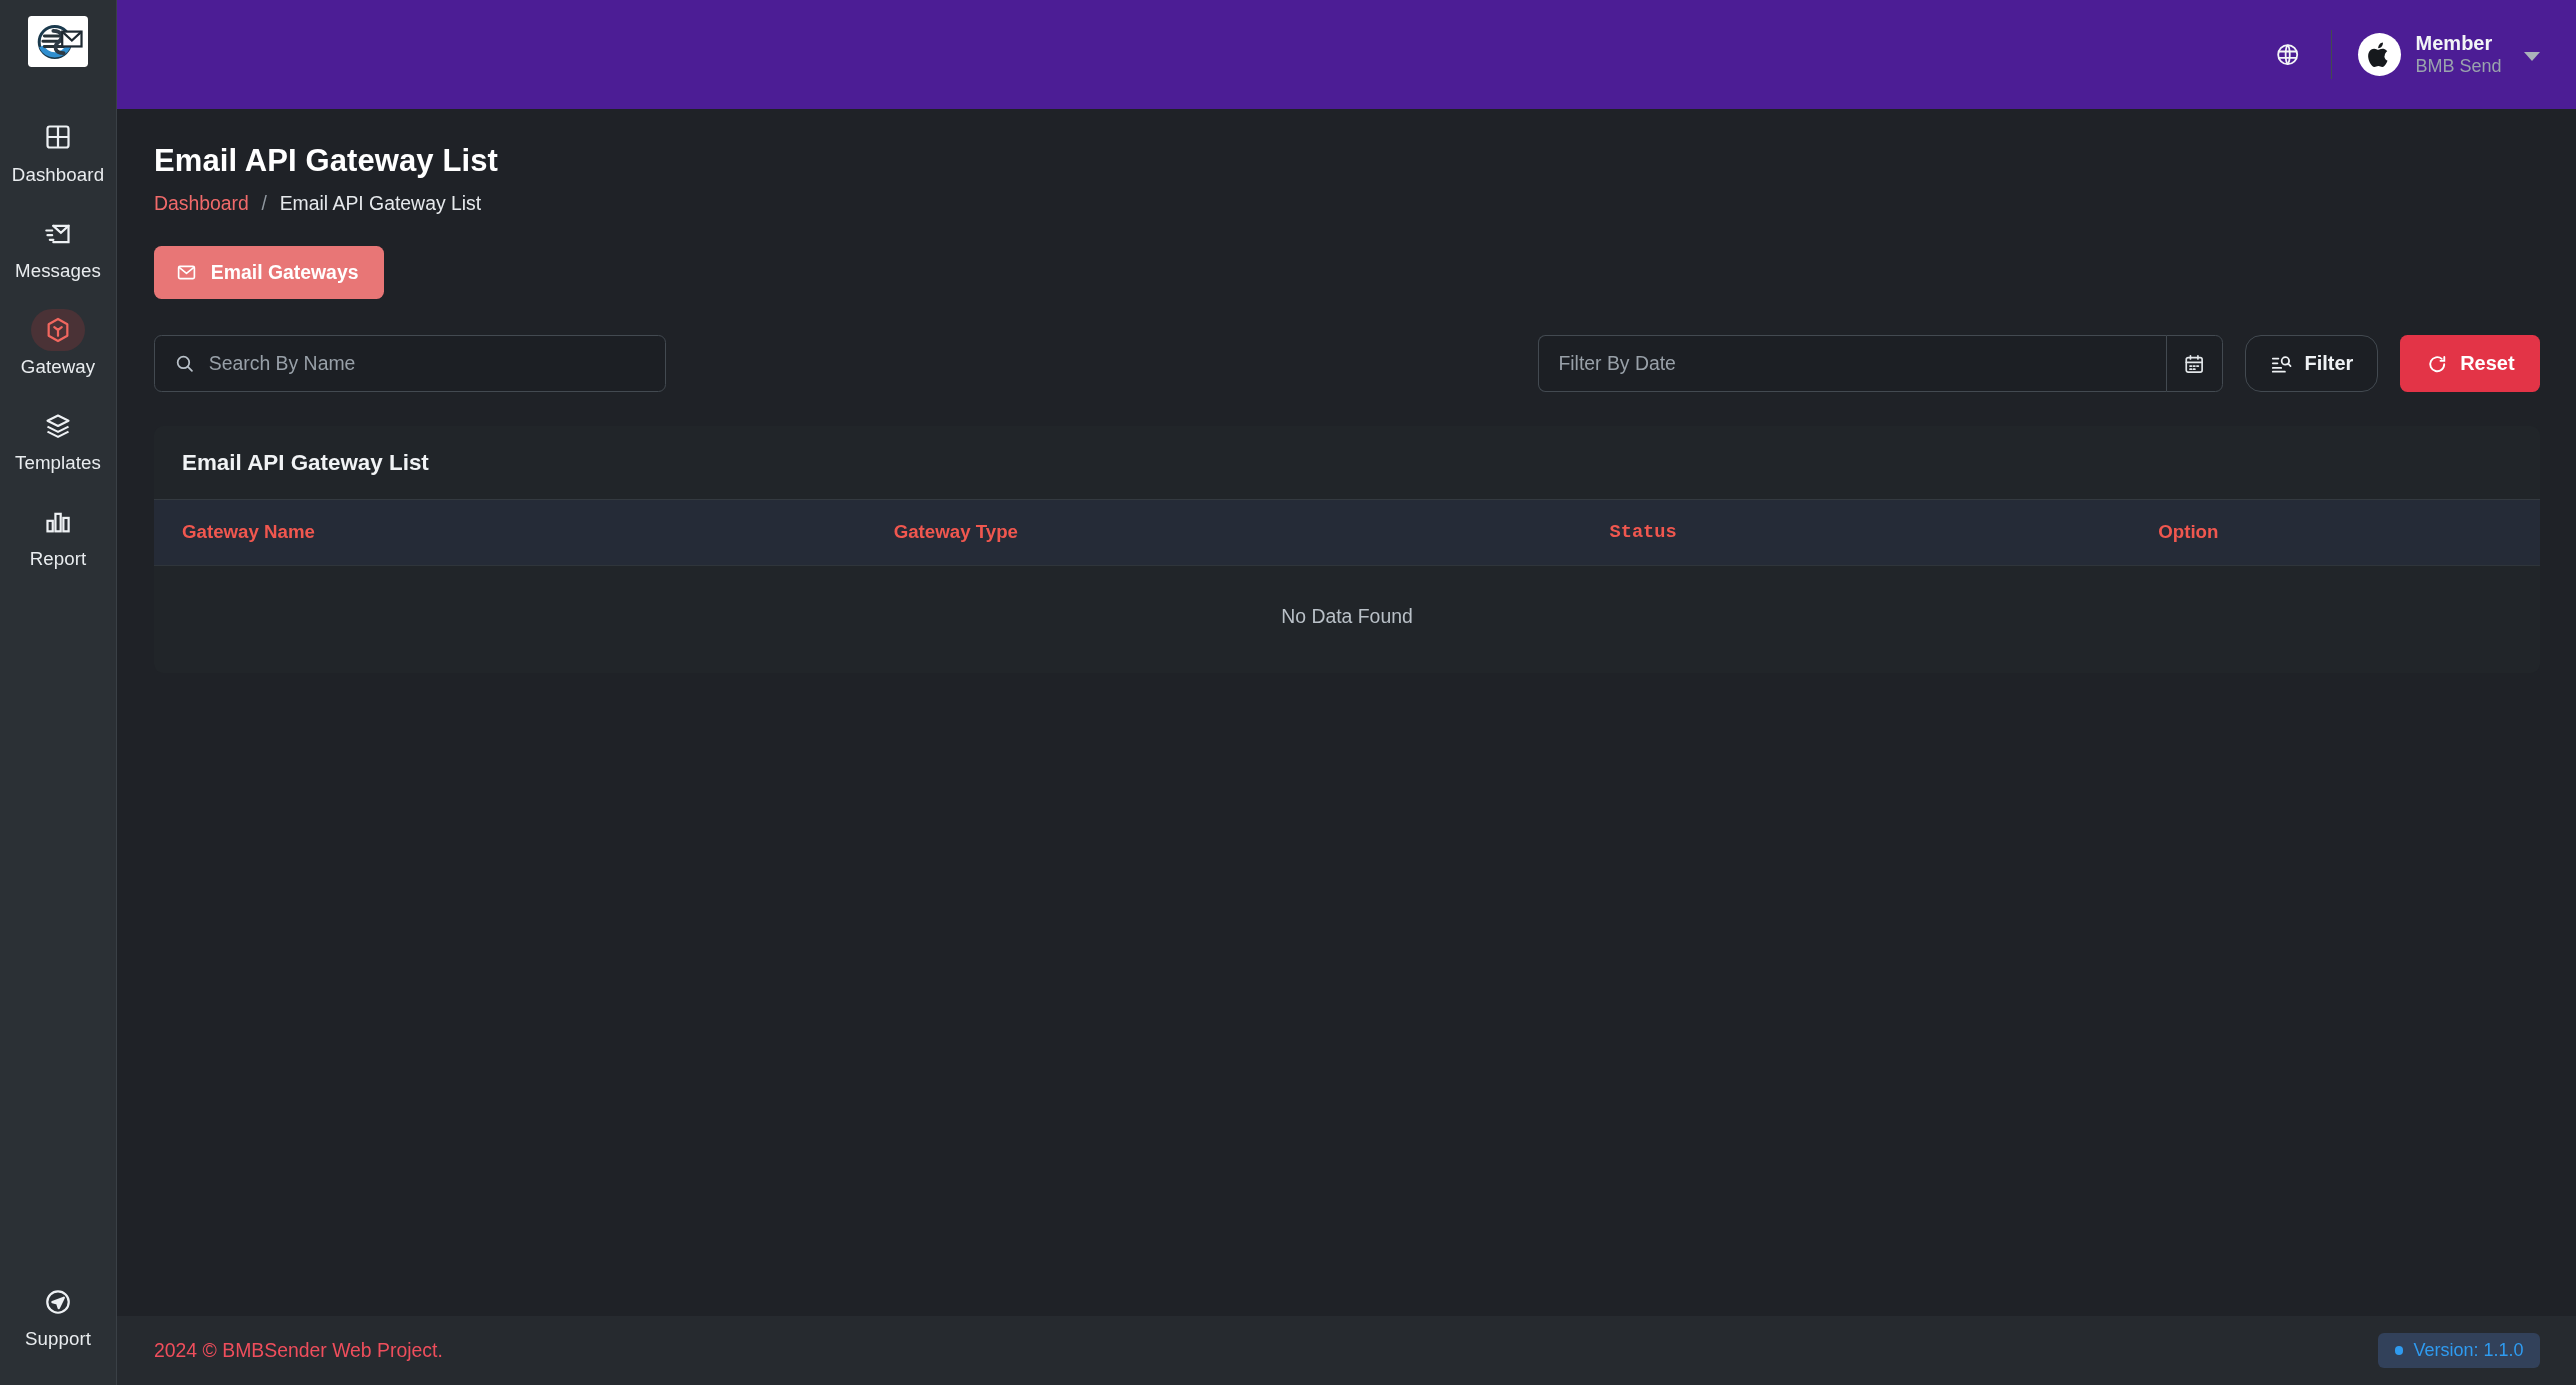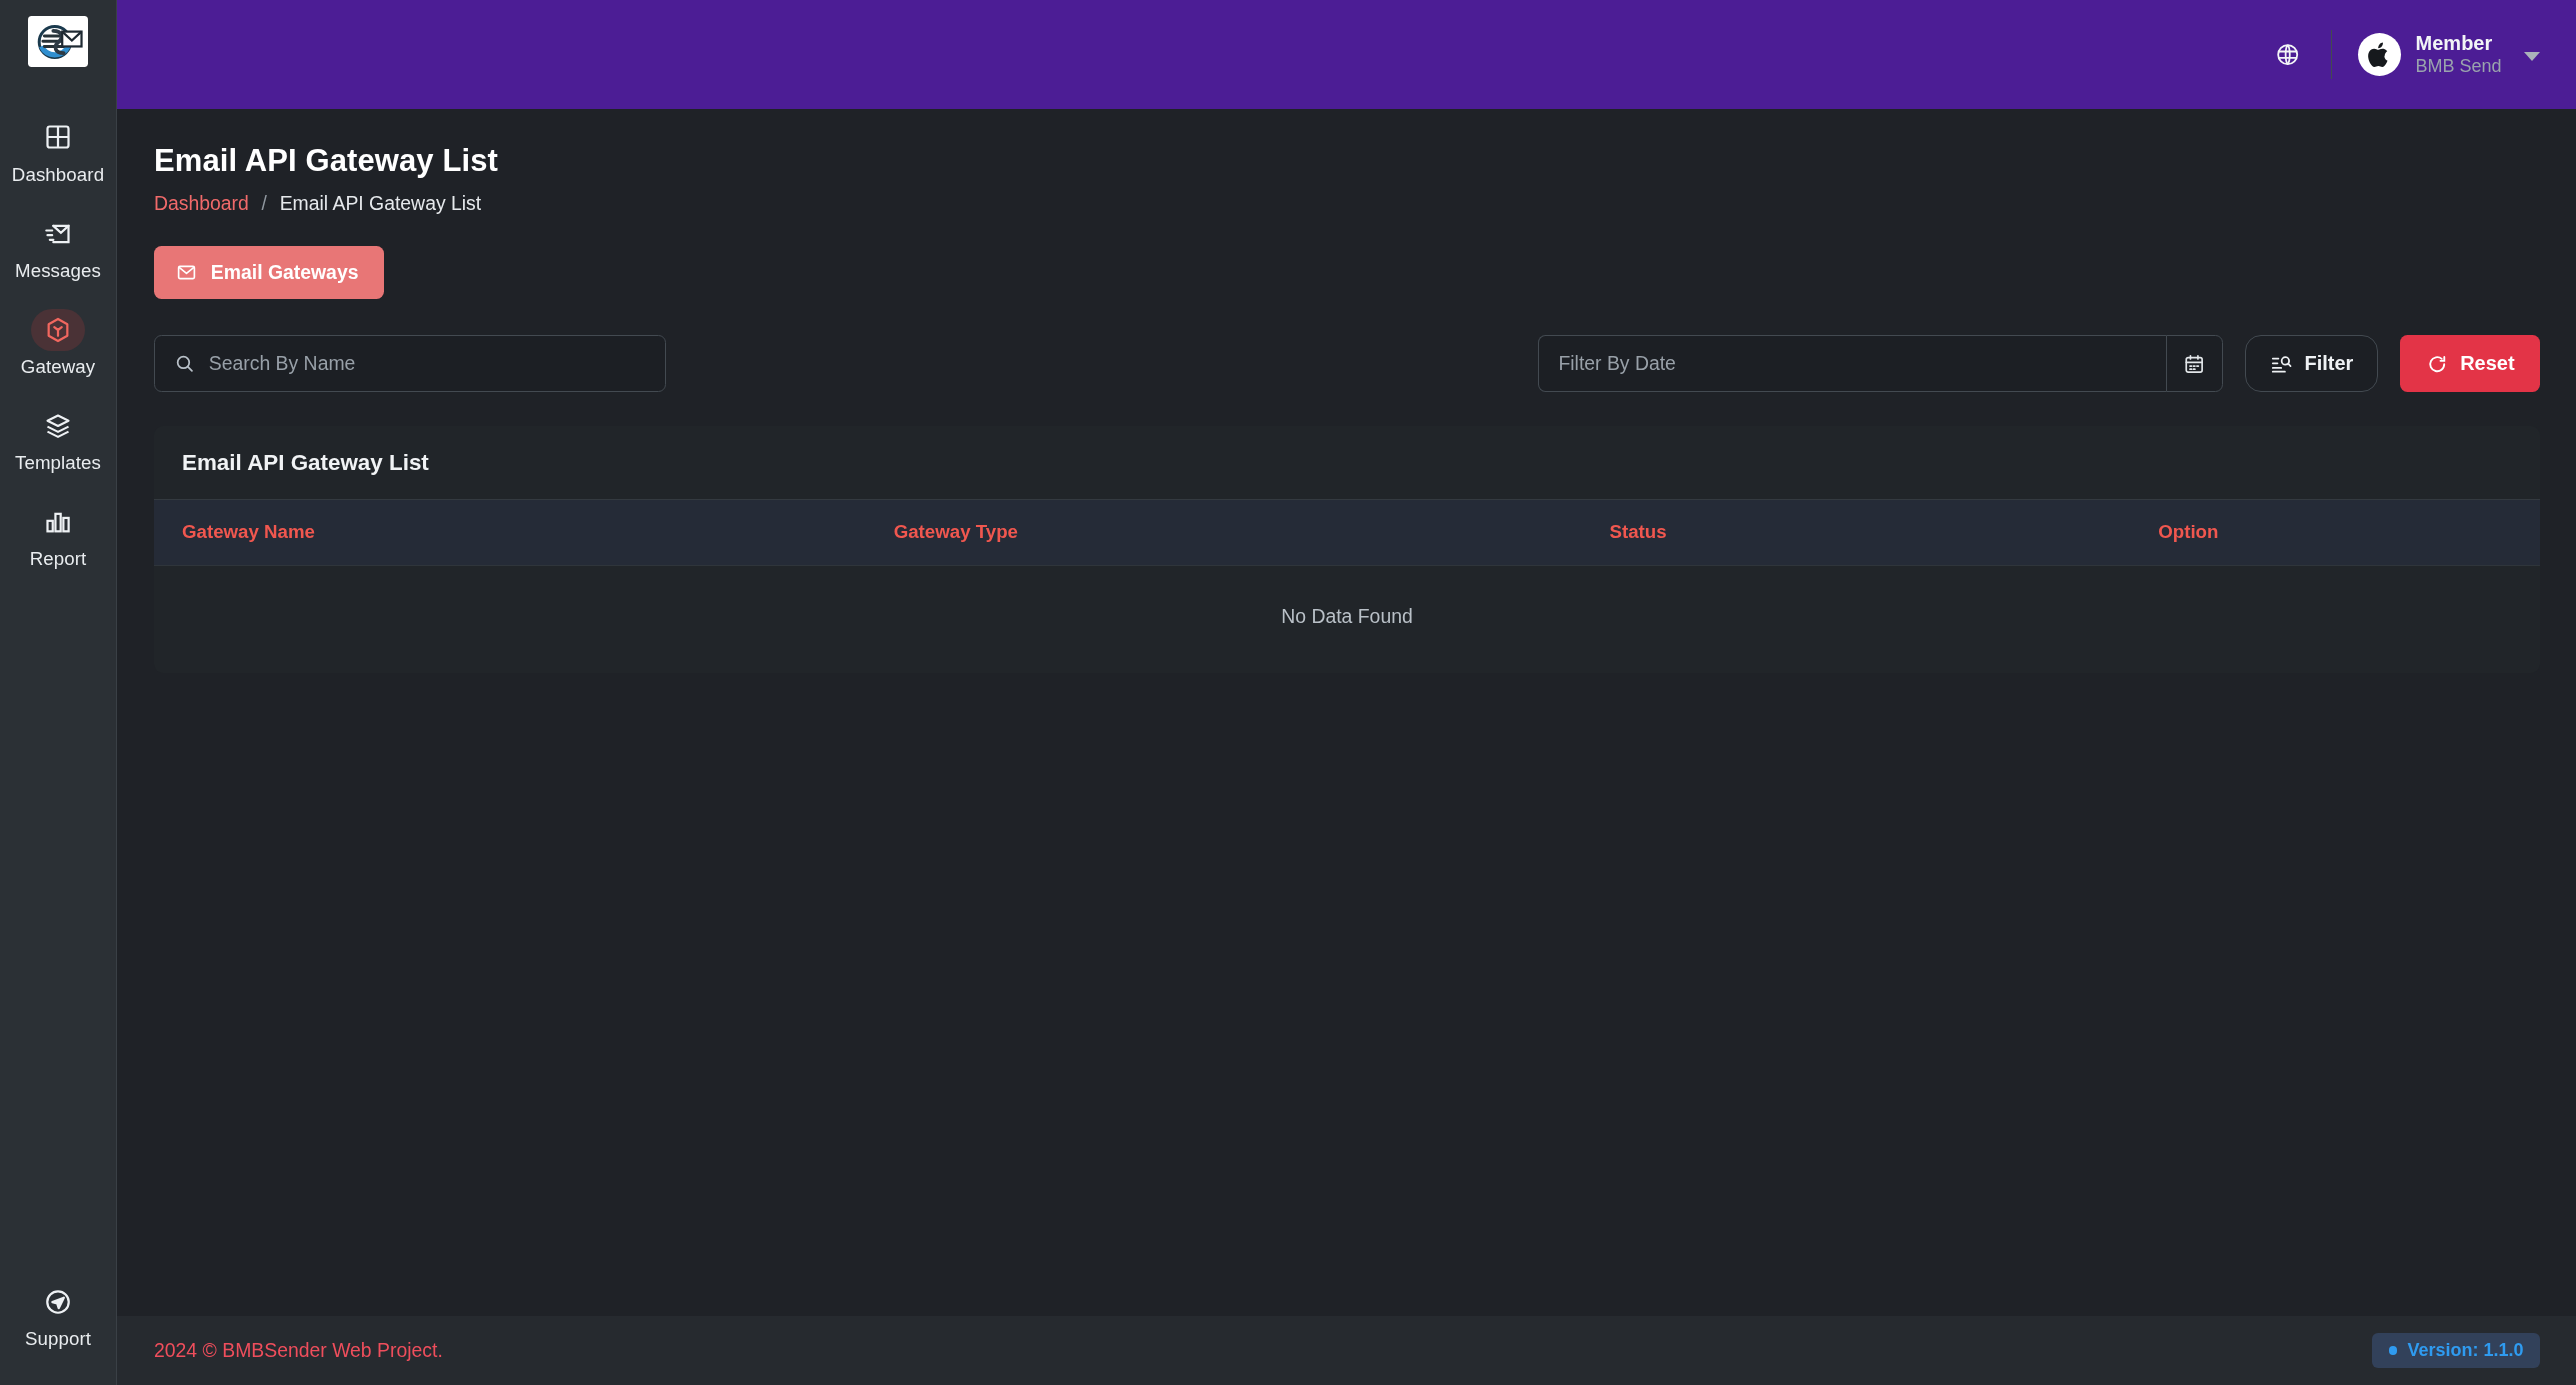--- a/index.html
+++ b/index.html
@@ -129,39 +129,39 @@
   .card-head { padding: 24px 28px 22.4px 28px; }
   .card-title { font-size: 22.4px; color: #f1f3f5; font-weight: bold; }
   .tbl { width: 100%; border-collapse: collapse; table-layout: fixed; }
   .tbl thead tr { background: #252b37; }
   .tbl th {
     text-align: left; font-size: 18.7px; color: #f0574f; font-weight: bold;
     padding: 21.7px 0 21.7px 0; border-top: 0.7px solid #343a40;
   }
   .tbl th:nth-child(1) { padding-left: 28px; width: 31%; }
   .tbl th:nth-child(2) { width: 30%; }
-  .tbl th:nth-child(3) { width: 23%; }
+  .tbl th:nth-child(3) { width: 23%; font-family: Liberation Mono, monospace; }
   .tbl th:nth-child(4) { width: 16%; }
   .tbl td.empty {
     text-align: center; font-size: 19.4px; color: #b9c0c7;
     padding: 39px 0 45px 0; border-top: 0.7px solid #2f353b;
   }
 
   .footer {
     height: 69px; flex: 0 0 69px; background: #262a2f;
     display: flex; align-items: center; justify-content: space-between;
     padding: 0 36px 0 37px;
   }
   .copyright { font-size: 19.4px; color: #ef4e5c; }
   .version-badge {
     display: inline-flex; align-items: center; gap: 10.5px;
     background: #32415a; border-radius: 6px; padding: 6.7px 16.4px;
   }
   .version-dot { width: 8.2px; height: 8.2px; border-radius: 50%; background: #2f9bf0; }
-  .version-text { font-size: 18px; color: #2f9bf0; font-weight: bold; }
+  .version-text { font-size: 18px; color: #2f9bf0; font-weight: normal; }
 </style>
 </head>
 <body>
 
 <div class="app">
 
   <aside class="sidebar">
 
     <div class="logo-box">
       <svg width="49" height="42" viewBox="0 0 66 56">

